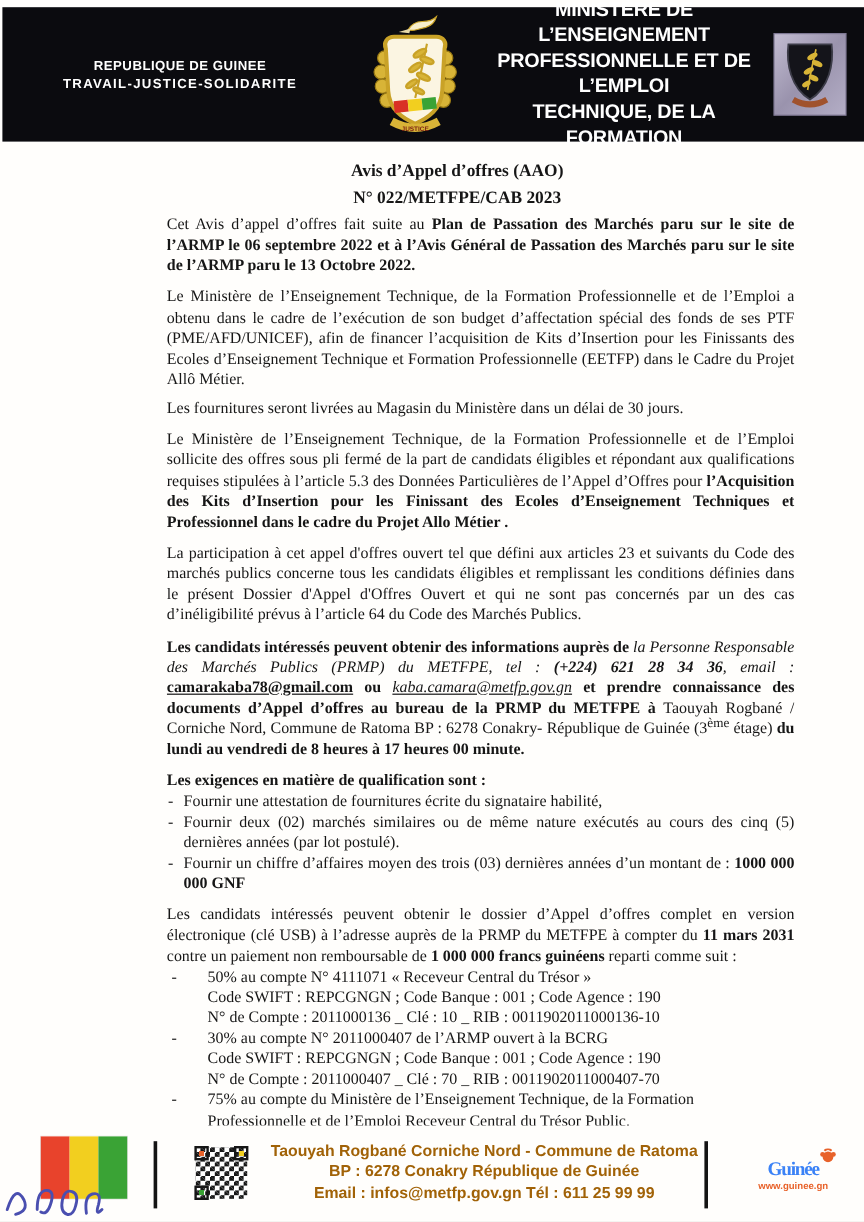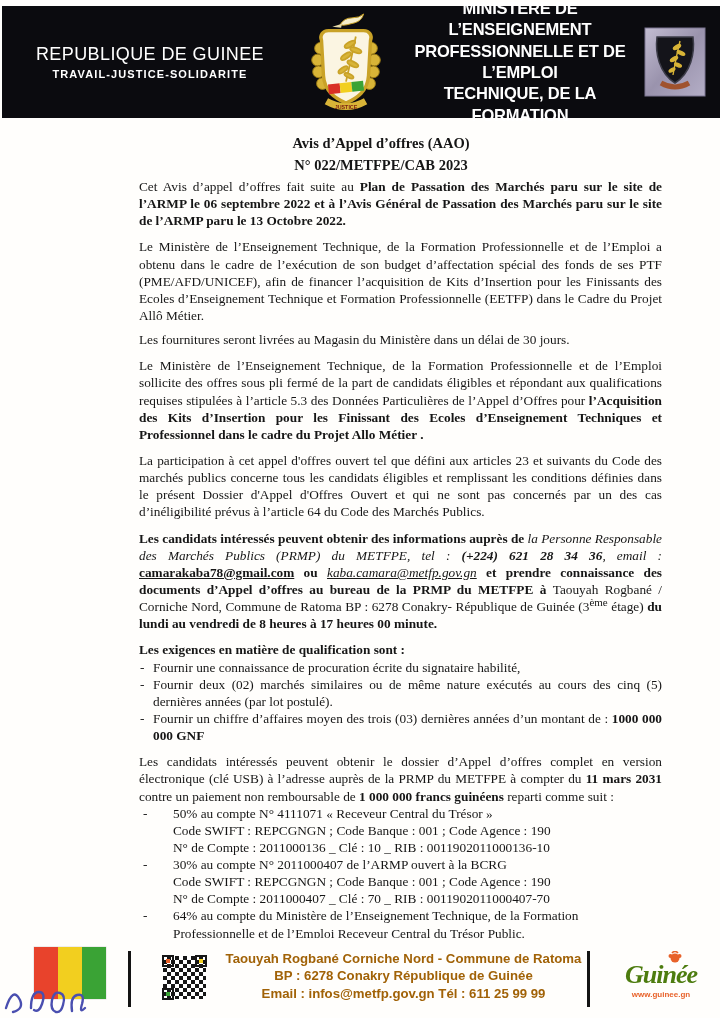--- a/index.html
+++ b/index.html
@@ -4,21 +4,21 @@
 <style>
   html,body{margin:0;padding:0;background:#e9e9e6;}
   .page{position:relative;width:720px;height:1018px;background:#fffefc;margin:0 auto;overflow:hidden;
         font-family:"Liberation Serif",serif;color:#161616;}
 
   
   .banner{position:absolute;top:6px;left:2px;right:0;height:112px;background:#0b0b0f;
           display:flex;align-items:center;}
   .banner-left{width:240px;margin-left:28px;text-align:center;color:#fff;
                font-family:"Liberation Sans",sans-serif;}
-  .banner-left .t1{font-size:18px;font-weight:normal;letter-spacing:.4px;}
+  .banner-left .t1{font-size:11px;font-weight:bold;letter-spacing:.4px;}
   .banner-left .t2{font-size:11px;font-weight:bold;letter-spacing:1.1px;margin-top:3px;}
   .coa-wrap{width:108px;margin-left:22px;display:flex;justify-content:center;}
   .banner-mid{flex:1;text-align:center;color:#fff;font-family:"Liberation Sans",sans-serif;
               font-weight:bold;font-size:16.5px;line-height:1.3;letter-spacing:-.2px;padding:0 6px;}
   .emblem-wrap{width:70px;margin-right:10px;display:flex;justify-content:center;}
 
   
   .doc-title{margin-top:132px;text-align:center;font-weight:bold;font-size:14.5px;line-height:1.55;padding-left:42px;}
 
   
@@ -52,22 +52,22 @@
         linear-gradient(45deg,#161616 25%,transparent 25%,transparent 75%,#161616 75%);
       background-size:8px 8px;background-position:0 0,4px 4px;background-color:#fff;}
   .qr .m{position:absolute;width:12px;height:12px;box-sizing:border-box;border:2px solid #161616;
          padding:2px;background-clip:content-box;background-color:#fff;}
   .qr .m1{top:-1px;left:-1px;background-color:#e8622a;}
   .qr .m2{top:-1px;right:-1px;background-color:#f2cf1f;}
   .qr .m3{bottom:-1px;left:-1px;background-color:#3aa335;}
   .addr{flex:1;text-align:center;font-family:"Liberation Sans",sans-serif;font-weight:bold;
         color:#a16207;font-size:13.2px;line-height:1.32;margin-bottom:6px;}
   .brand-block{width:118px;flex:none;text-align:center;margin-left:12px;}
-  .brand{position:relative;display:inline-block;color:#4d7c0f;font-style:italic;font-weight:bold;
-         font-size:26px;font-family:"Liberation Serif",serif;letter-spacing:-1px;}
+  .brand{position:relative;display:inline-block;color:#3b82f6;font-weight:bold;
+         font-size:16px;font-family:"Liberation Serif",serif;letter-spacing:-1px;}
   .brand svg{position:absolute;top:-9px;left:42px;}
   .brand-url{font-size:8px;color:#e8622a;font-weight:bold;font-family:"Liberation Sans",sans-serif;}
 </style>
 </head>
 <body>
 
 <div class="page">
 
   <div class="banner">
     <div class="banner-left">
@@ -159,33 +159,33 @@
         <div class="para main"><span>Le Ministère de l’Enseignement Technique, de la Formation Professionnelle et de l’Emploi sollicite des offres sous pli fermé de la part de candidats éligibles et répondant aux qualifications requises stipulées à l’article 5.3 des Données Particulières de l’Appel d’Offres pour </span><span class="b">l’Acquisition des Kits d’Insertion pour les Finissant des Ecoles d’Enseignement Techniques et Professionnel dans le cadre du Projet Allo Métier .</span></div>
       </div>
       <div class="item">
         <div class="para main"><span>La participation à cet appel d'offres ouvert tel que défini aux articles 23 et suivants du Code des marchés publics concerne tous les candidats éligibles et remplissant les conditions définies dans le présent Dossier d'Appel d'Offres Ouvert et qui ne sont pas concernés par un des cas d’inéligibilité prévus à l’article 64 du Code des Marchés Publics.</span></div>
       </div>
       <div class="item">
         <div class="para main"><span class="b">Les candidats intéressés peuvent obtenir des informations auprès de </span><span class="i">la Personne Responsable des Marchés Publics (PRMP) du METFPE, tel : </span><span class="b i">(+224) 621 28 34 36</span><span class="i">, email : </span><span class="b u">camarakaba78@gmail.com</span><span class="b"> ou </span><span class="i u">kaba.camara@metfp.gov.gn</span><span class="b"> et prendre connaissance des documents d’Appel d’offres au bureau de la PRMP du METFPE à </span><span>Taouyah Rogbané / Corniche Nord, Commune de Ratoma BP : 6278 Conakry- République de Guinée (3</span><sup>ème</sup><span> étage) </span><span class="b">du lundi au vendredi de 8 heures à 17 heures 00 minute.</span></div>
       </div>
       <div class="item">
         <div class="para main"><span class="b">Les exigences en matière de qualification sont :</span></div>
-        <div class="para dash"><span class="dashmark">-</span><span>Fournir une connaissance de procuration écrite du signataire habilité,</span></div>
+        <div class="para dash"><span class="dashmark">-</span><span>Fournir une attestation de fournitures écrite du signataire habilité,</span></div>
         <div class="para dash"><span class="dashmark">-</span><span>Fournir deux (02) marchés similaires ou de même nature exécutés au cours des cinq (5) dernières années (par lot postulé).</span></div>
         <div class="para dash"><span class="dashmark">-</span><span>Fournir un chiffre d’affaires moyen des trois (03) dernières années d’un montant de : </span><span class="b">1000 000 000 GNF</span></div>
       </div>
       <div class="item">
         <div class="para main"><span>Les candidats intéressés peuvent obtenir le dossier d’Appel d’offres complet en version électronique (clé USB) à l’adresse auprès de la PRMP du METFPE à compter du </span><span class="b">11 mars 2031</span><span> contre un paiement non remboursable de </span><span class="b">1 000 000 francs guinéens</span><span> reparti comme suit :</span></div>
         <div class="para dash2"><span class="dashmark">-</span><span>50% au compte N° 4111071 « Receveur Central du Trésor »</span></div>
         <div class="para cont"><span>Code SWIFT : REPCGNGN ; Code Banque : 001 ; Code Agence : 190</span></div>
         <div class="para cont"><span>N° de Compte : 2011000136 _ Clé : 10 _ RIB : 0011902011000136-10</span></div>
         <div class="para dash2"><span class="dashmark">-</span><span>30% au compte N° 2011000407 de l’ARMP ouvert à la BCRG</span></div>
         <div class="para cont"><span>Code SWIFT : REPCGNGN ; Code Banque : 001 ; Code Agence : 190</span></div>
         <div class="para cont"><span>N° de Compte : 2011000407 _ Clé : 70 _ RIB : 0011902011000407-70</span></div>
-        <div class="para dash2"><span class="dashmark">-</span><span>64% au compte du Ministère de l’Enseignement Technique, de la Formation Professionnelle et de l’Emploi Receveur Central du Trésor Public.</span></div>
+        <div class="para dash2"><span class="dashmark">-</span><span>75% au compte du Ministère de l’Enseignement Technique, de la Formation Professionnelle et de l’Emploi Receveur Central du Trésor Public.</span></div>
       </div>
     </div>
 
   <div class="footer">
     <div class="sig-block">
       <div class="flag">
         <div style="background:#e8432c"></div>
         <div style="background:#f2cf1f"></div>
         <div style="background:#3aa335"></div>
       </div>

